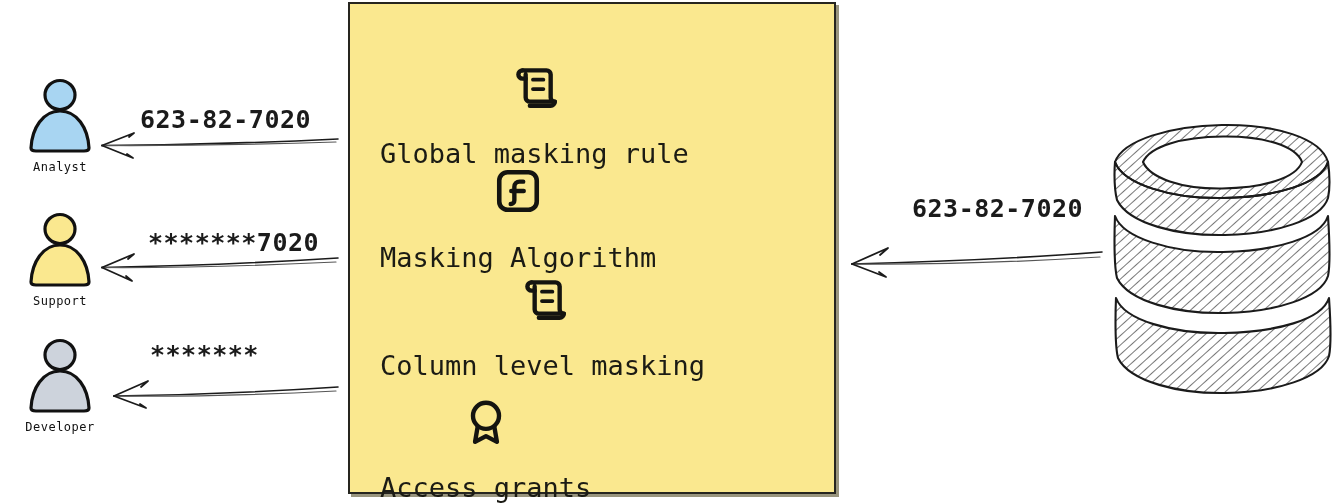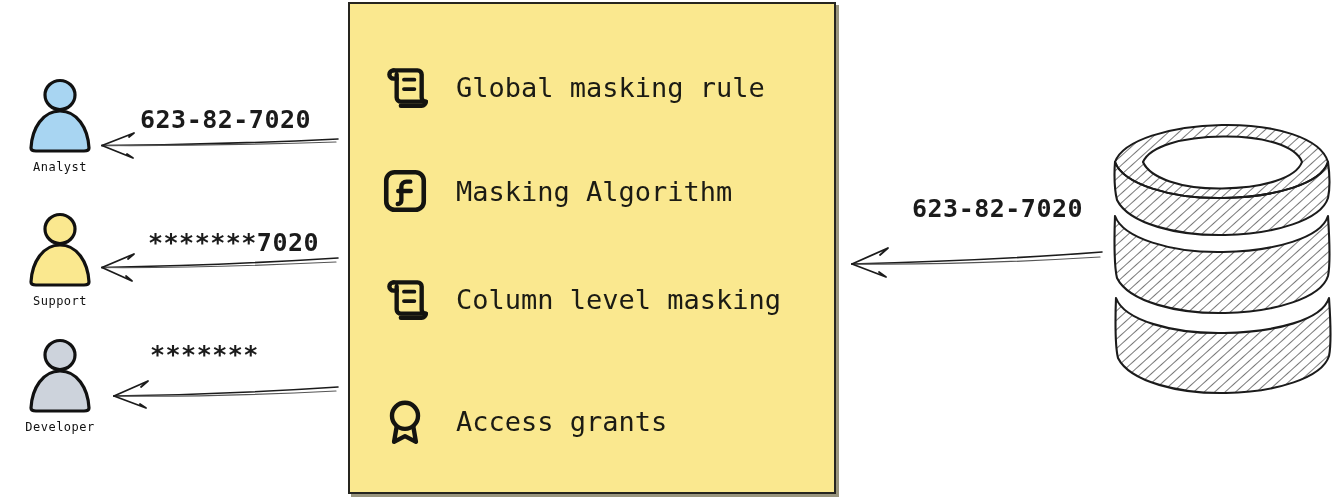--- a/index.html
+++ b/index.html
@@ -76,20 +76,21 @@
     border: 2.5px solid #26251f;
     box-sizing: border-box;
     box-shadow: 3px 3px 0 0 rgba(70,62,20,0.55);
   }
   .policy-row {
     position: absolute;
     left: 30px;
     display: flex;
     align-items: center;
     gap: 26px;
+    flex-direction: column;
   }
   .policy-row:nth-child(1) { top: 58px; }
   .policy-row:nth-child(2) { top: 162px; }
   .policy-row:nth-child(3) { top: 270px; }
   .policy-row:nth-child(4) { top: 392px; }
 
   .policy-icon {
     width: 50px;
     height: 50px;
     flex: 0 0 50px;

